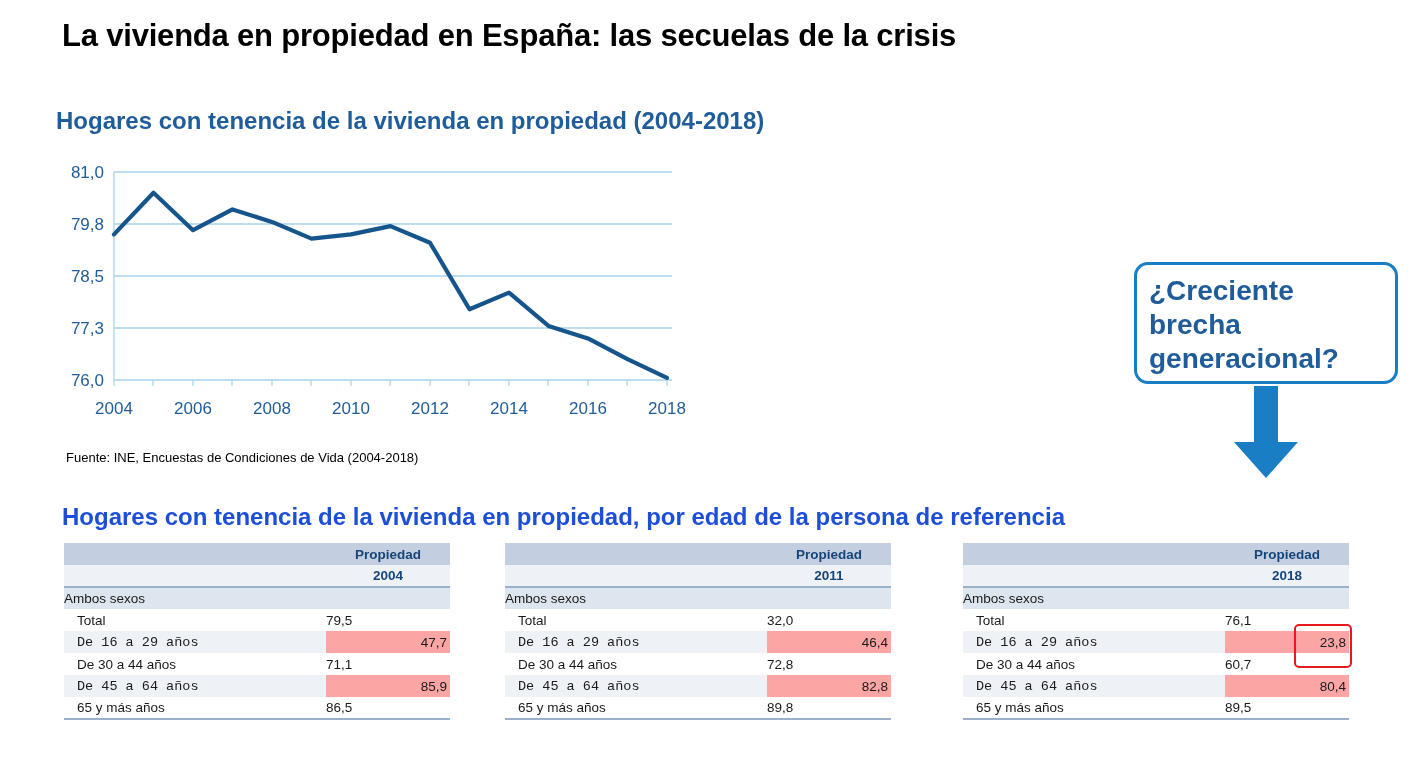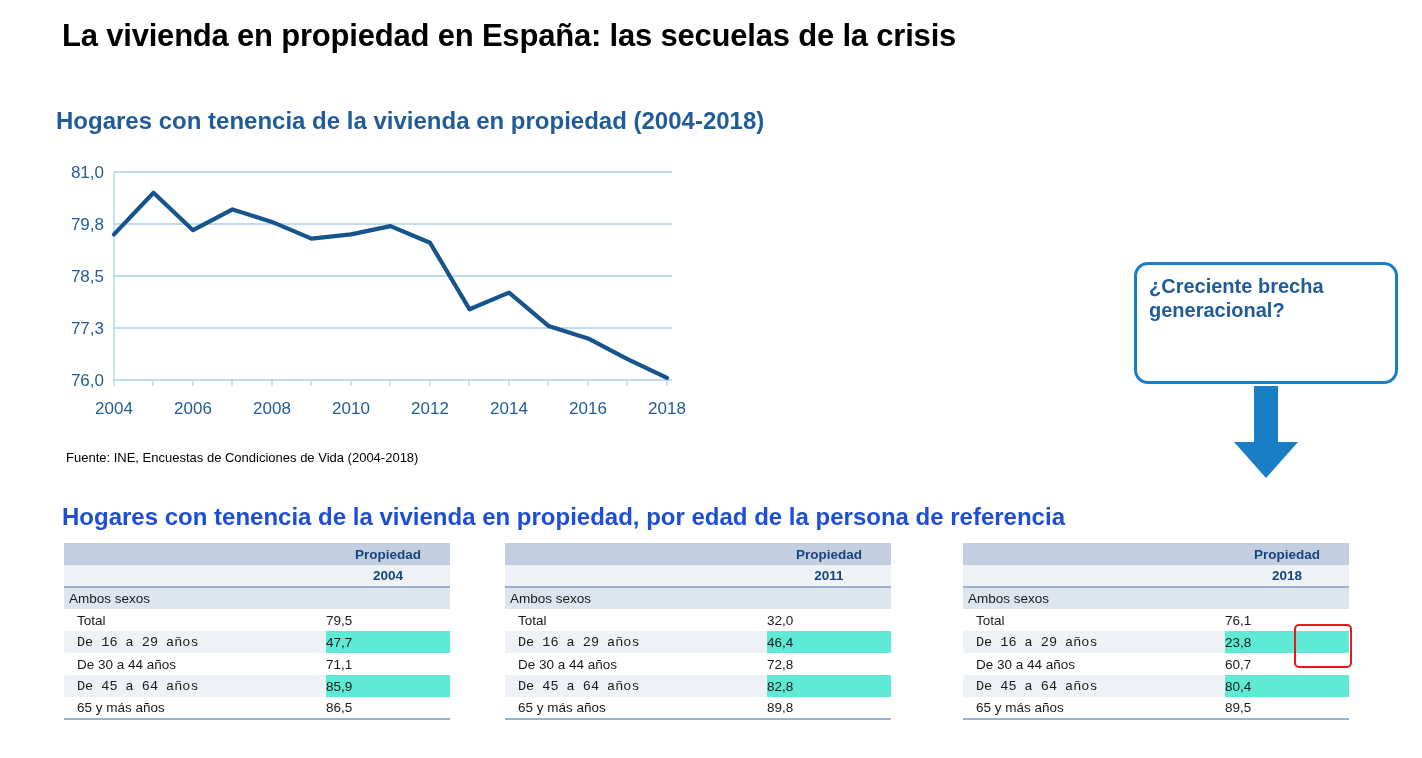--- a/index.html
+++ b/index.html
@@ -70,21 +70,21 @@
     left: 1134px; top: 262px;
     width: 264px; height: 122px;
     border: 3px solid #1a7ec4;
     border-radius: 14px;
     background: #ffffff;
   }
   .callout-text {
     position: absolute;
     left: 12px; top: 9px;
     width: 240px;
-    font-size: 20px;
+    font-size: 28px;
     font-weight: bold;
     color: #1f5c99;
     line-height: 1.22;
   }
   .arrow-down {
     position: absolute;
     left: 1232px; top: 386px;
     width: 68px; height: 94px;
   }
 
@@ -110,28 +110,27 @@
     color: #16457a;
     font-weight: bold;
     text-align: center;
     border-bottom: 2px solid #9bb0c9;
     font-size: 13.5px;
   }
   .tbl .hdr-blank2 { background: #eef2f7; border-bottom: 2px solid #9bb0c9; }
   .tbl .grp {
     background: #dde5ef;
     font-weight: normal;
-    padding-left: 5px;
     color: #1a1a1a;
   }
   .tbl .grp2 { background: #dde5ef; }
   .tbl .rlabel { padding-left: 13px; background: #ffffff; }
   .tbl .rlabel-alt { padding-left: 13px; background: #eef2f7; font-family: Liberation Mono, monospace; }
   .tbl .rval { text-align: left; padding-right: 16px; background: #ffffff; position: relative; }
-  .tbl .rval-alt { padding-right: 3px; background: #5eead4; position: relative; }
+  .tbl .rval-alt { text-align: right; padding-right: 3px; background: #fca5a5; position: relative; }
   .tbl tr.lastrow td { border-bottom: 2px solid #9bb0c9; margin-top: 24px; }
 
   .hl-box {
     position: absolute;
     border: 2.5px solid #e8191c;
     border-radius: 5px;
     pointer-events: none;
   }
 
   #t1 { left: 64px; top: 543px; width: 386px; }

